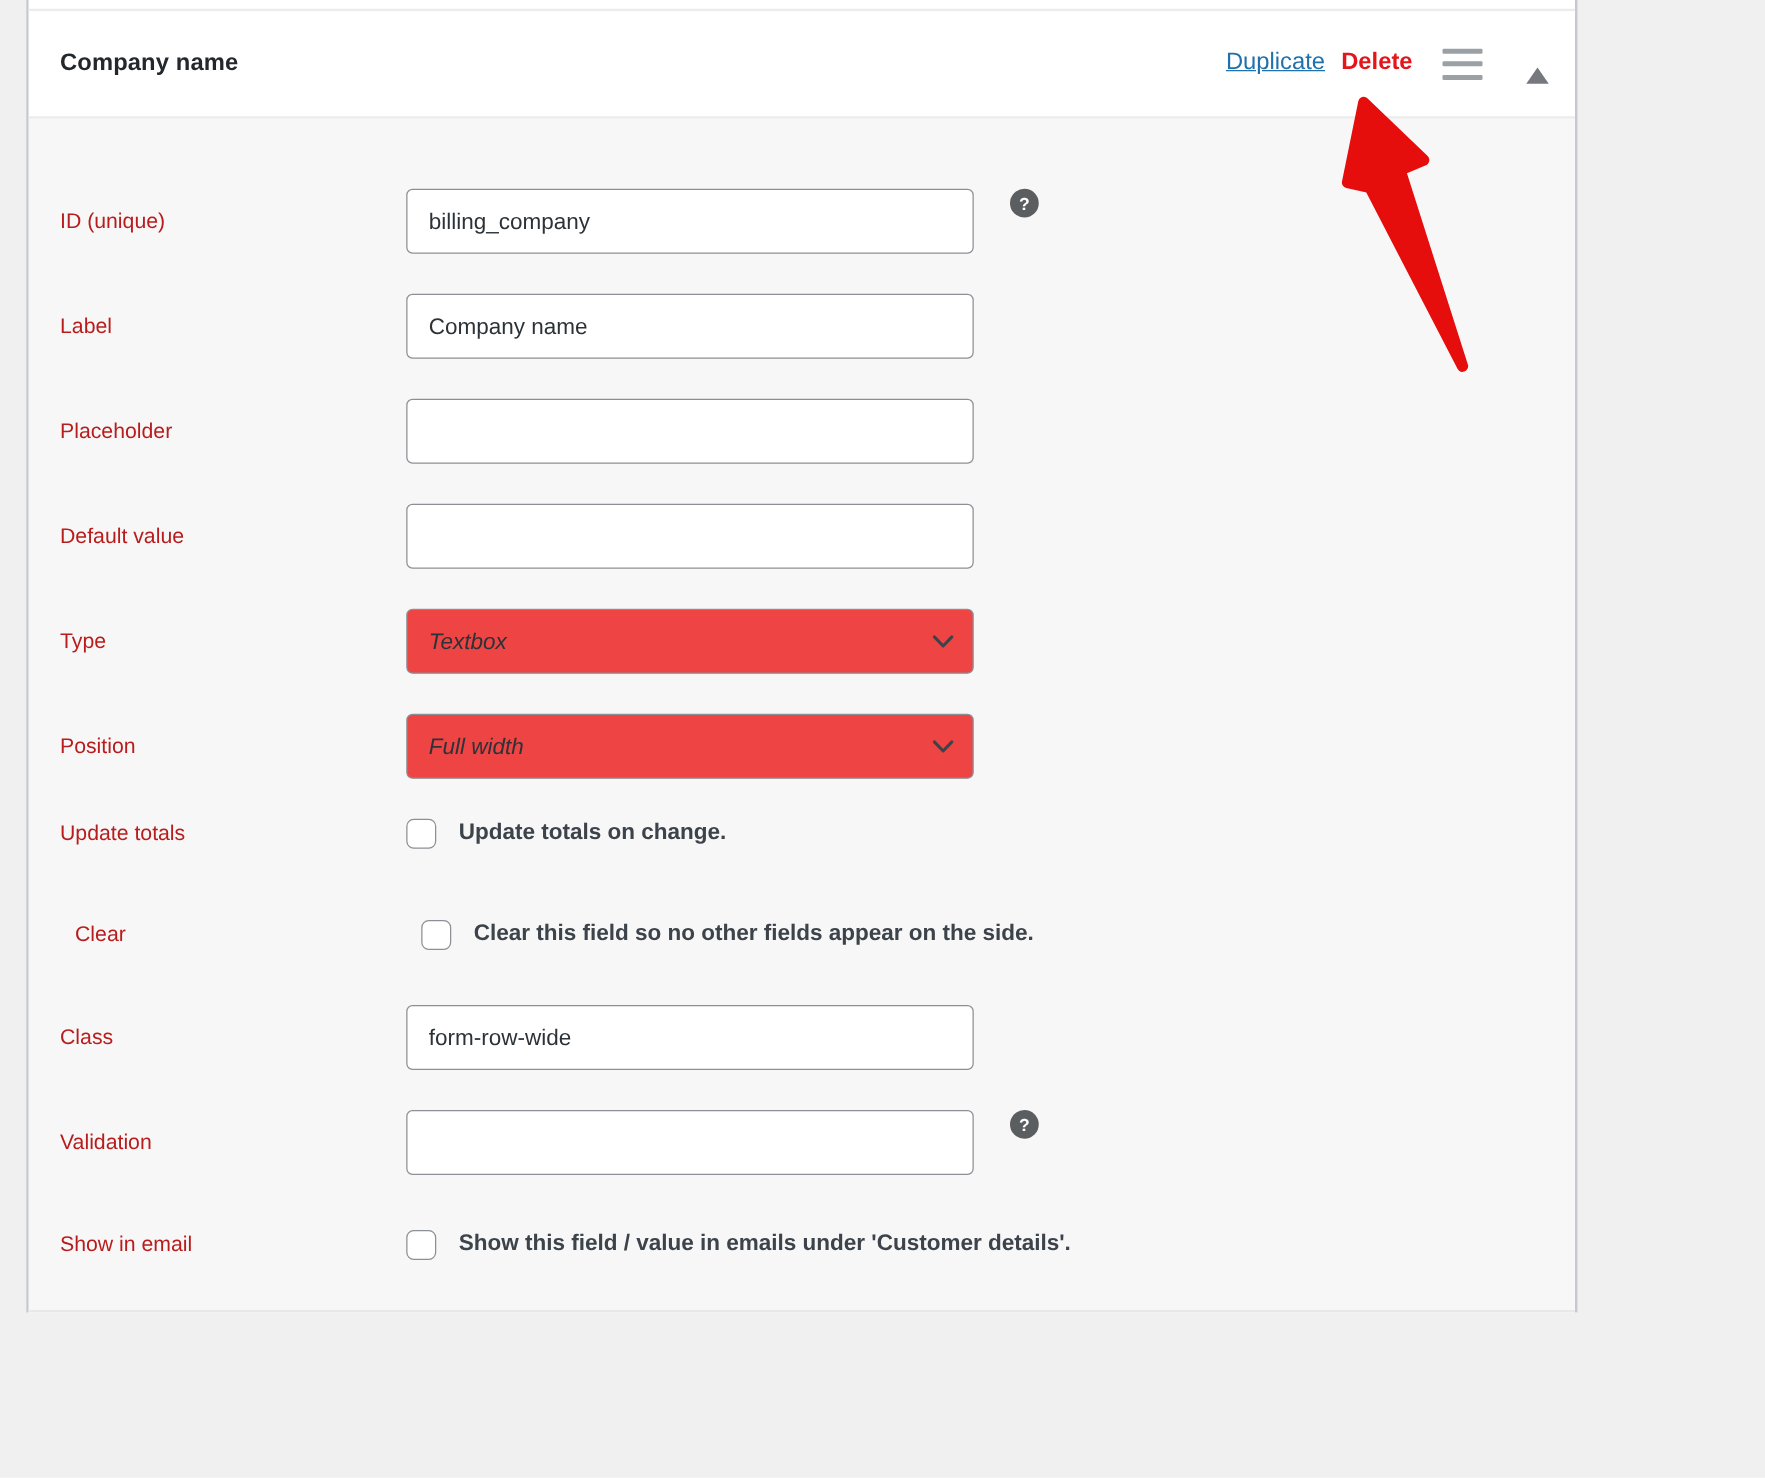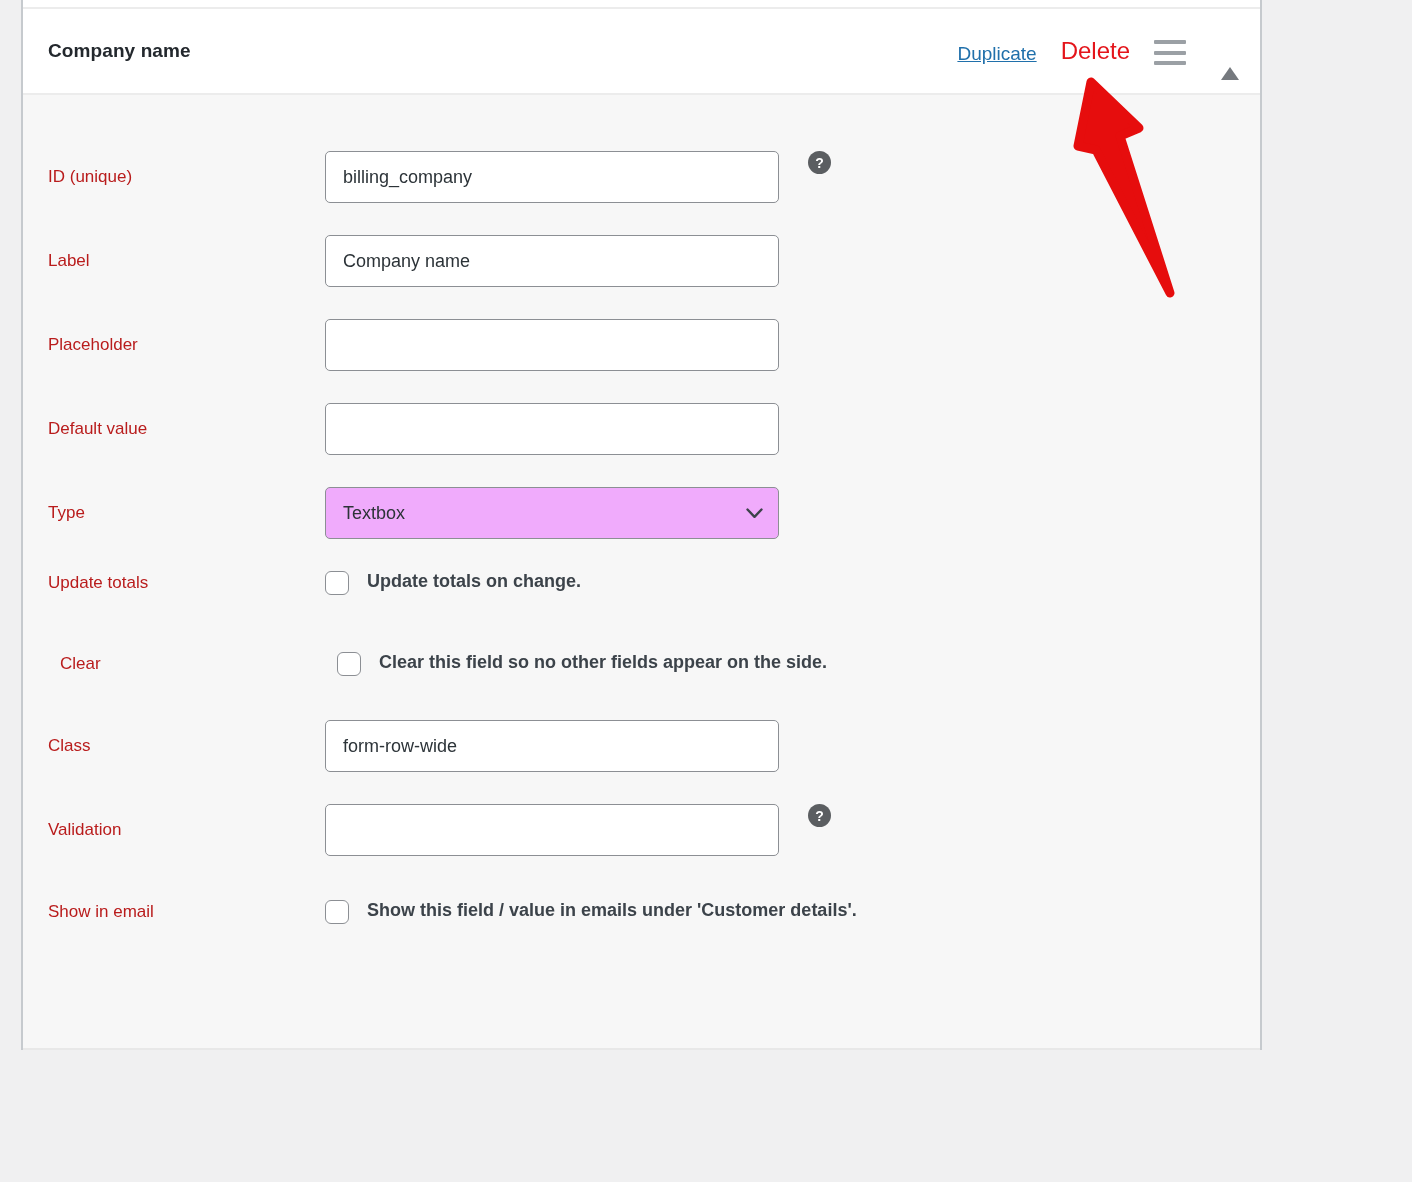--- a/index.html
+++ b/index.html
@@ -16,26 +16,26 @@
     background:#fff;
     border-left:2px solid #c6cace; border-right:2px solid #c6cace;
     display:flex; flex-direction:column;
   }
   .prev-panel-strip{ height:10px; background:#fff; border-bottom:2px solid #ececec; }
   .panel-header{
     height:96px; background:#fff; border-bottom:2px solid #ececec;
     display:flex; align-items:center; padding:0 21px 0 25px;
   }
   .panel-title{ font-size:19px; font-weight:700; color:#23282d; letter-spacing:.1px; }
-  .header-actions{ margin-left:auto; display:flex; align-items:flex-end; }
+  .header-actions{ margin-left:auto; display:flex; align-items:flex-start; }
   .link-duplicate{
     color:#2070ab; font-size:19px; text-decoration:underline; cursor:pointer;
   }
   .link-delete{
-    color:#e4151b; font-size:24px; text-decoration:none; cursor:pointer; margin-left:24px;
+    color:#e4151b; font-size:19px; text-decoration:none; cursor:pointer; margin-left:13px;font-weight:bold;
   }
   .drag-handle{
     margin-left:24px; width:32px; height:25px; display:flex; flex-direction:column;
     justify-content:space-between; cursor:move; padding:0; background:none; border:none;
   }
   .drag-handle .bar{ height:4px; width:32px; background:#9ba0a5; border-radius:1px; }
   .toggle-btn{
     margin-left:35px; background:none; border:none; cursor:pointer;
     width:18px; height:13px; padding:0; display:block;
   }
@@ -55,22 +55,22 @@
   .frow.last{ margin-bottom:0; }
   .flabel{ width:277px; font-size:17px; color:#b91c1c; flex:none; }
   .ctrl-wrap{ display:flex; align-items:flex-start; }
   input[type=text]{
     width:454px; height:52px; background:#fff; border:1.5px solid #8c8f94; border-radius:5px;
     font-family:inherit; font-size:18px; color:#2c3338; padding:0 17px; outline:none;
   }
   .select-wrap{ position:relative; width:454px; }
   select{
     appearance:none; -webkit-appearance:none;
-    width:454px; height:52px; background:#f0abfc; border:1.5px solid #8c8f94; border-radius:5px;
-    font-family:inherit; font-size:18px; color:#2c3338; padding:0 28px 0 17px; outline:none; cursor:pointer;
+    width:454px; height:52px; background:#ef4444; border:1.5px solid #8c8f94; border-radius:5px;
+    font-family:inherit; font-size:18px; color:#2c3338; padding:0 28px 0 17px; outline:none; cursor:pointer;font-style:italic;
   }
   .chevron{ position:absolute; right:16px; top:50%; margin-top:-5px; pointer-events:none; line-height:0; }
   input[type=checkbox]{
     appearance:none; -webkit-appearance:none; width:24px; height:24px; flex:none;
     background:#fff; border:1.5px solid #8c8f94; border-radius:6px; cursor:pointer; margin:0;
   }
   .check-text{ font-size:18px; color:#3c434a; margin-left:18px; white-space:nowrap;font-weight:bold; }
   .help-tip{
     width:23px; height:23px; border-radius:50%; background:#5b5e61; color:#fff;
     font-size:14px; font-weight:700; display:flex; align-items:center; justify-content:center;
@@ -143,20 +143,35 @@
           </select>
           <span class="chevron">
             <svg width="17" height="11" viewBox="0 0 17 11">
                 <polyline points="1.5,1.5 8.5,8.8 15.5,1.5" fill="none" stroke="#3c434a" stroke-width="2.4" stroke-linecap="round" stroke-linejoin="round"></polyline>
               </svg>
           </span>
         </div>
       </div>
     </div>
 
+    <div class="frow">
+      <span class="flabel">Position</span>
+      <div class="ctrl-wrap">
+        <div class="select-wrap">
+          <select>
+            <option>Full width</option>
+          </select>
+          <span class="chevron">
+            <svg width="17" height="11" viewBox="0 0 17 11">
+                <polyline points="1.5,1.5 8.5,8.8 15.5,1.5" fill="none" stroke="#3c434a" stroke-width="2.4" stroke-linecap="round" stroke-linejoin="round"></polyline>
+              </svg>
+          </span>
+        </div>
+      </div>
+    </div>
 
     <div class="frow check first">
       <span class="flabel">Update totals</span>
       <div class="ctrl-wrap">
         <input type="checkbox" style="">
         <span class="check-text">Update totals on change.</span>
       </div>
     </div>
 
 

